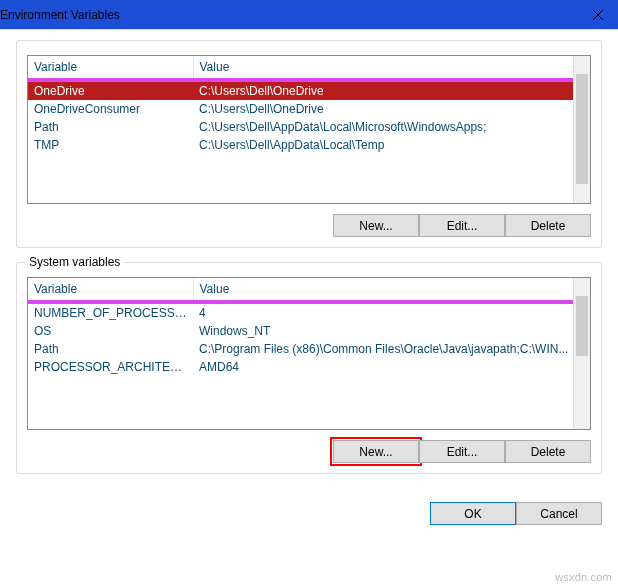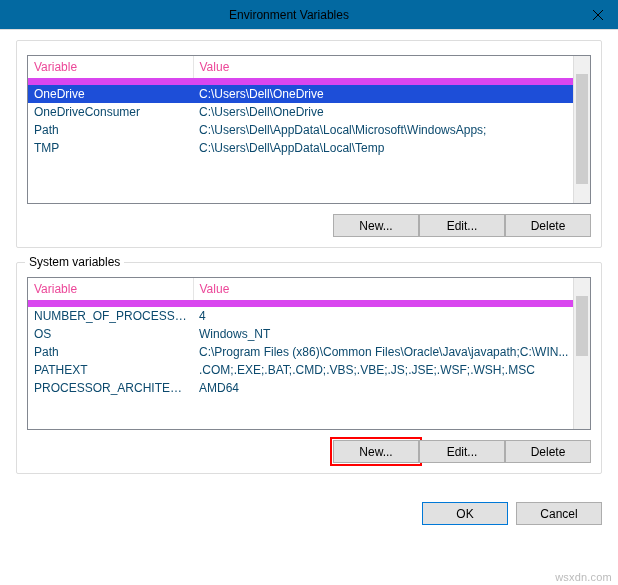--- a/index.html
+++ b/index.html
@@ -15,22 +15,21 @@
       height: 585px;
       overflow: hidden;
       position: relative;
     }
     .titlebar {
       height: 30px;
       display: flex;
       align-items: center;
       padding: 0 0;
       border-bottom: 1px solid #ddd;
-      background: #0369a1;
-      text-align: center;
+      background: #1d4ed8;
     }
     .titlebar-title {
       flex: 1;
       font-size: 12px;
       color: #000;
     }
     .close-btn {
       width: 40px;
       height: 28px;
       display: flex;
@@ -67,35 +66,35 @@
     .tw-sys  { height: 153px; }
     table {
       border-collapse: collapse;
       width: 100%;
     }
     thead th {
       text-align: left;
       font-weight: normal;
       padding: 4px 6px;
       background: #fff;
-      border-bottom: 7px solid #d946ef;
+      border-bottom: 4px solid #d946ef;
       border-right: 1px solid #e5e5e5;
-      color: #ec4899;
+      color: #0c4a6e;
     }
     thead th:last-child { border-right: none; }
     tbody td {
       padding: 2px 6px;
       white-space: nowrap;
       overflow: hidden;
       text-overflow: ellipsis;
       max-width: 0;
       color: #0c4a6e;
     }
     tbody tr.selected td {
-      background: #1d4ed8;
+      background: #b91c1c;
       color: #fff;
     }
     .col-var { width: 165px; }
     .col-val { width: auto; }
     .scrollbar {
       position: absolute;
       right: 0; top: 0; bottom: 0;
       width: 17px;
       background: #f0f0f0;
       border-left: 1px solid #ddd;
@@ -126,21 +125,20 @@
       outline: 2px solid #ff0000;
       outline-offset: 1px;
     }
     .btn.primary {
       border: 1px solid #0078d7;
       background: #e1e1e1;
     }
     .footer {
       display: flex;
       justify-content: flex-end;
-      gap: 8px;
       padding: 4px 16px 10px 16px;
     }
     .watermark {
       position: absolute;
       right: 6px;
       bottom: 2px;
       color: #bbb;
       font-size: 11px;
       letter-spacing: 0.2px;
     }
@@ -227,24 +225,20 @@
           </tr>
           <tr>
             <td>OS</td>
             <td>Windows_NT</td>
           </tr>
           <tr>
             <td>Path</td>
             <td>C:\Program Files (x86)\Common Files\Oracle\Java\javapath;C:\WIN...</td>
           </tr>
           <tr>
-            <td>PATHEXT</td>
-            <td>.COM;.EXE;.BAT;.CMD;.VBS;.VBE;.JS;.JSE;.WSF;.WSH;.MSC</td>
-          </tr>
-          <tr>
             <td>PROCESSOR_ARCHITECTURE</td>
             <td>AMD64</td>
           </tr>
         </tbody>
       </table>
       <div class="scrollbar">
         <div class="scroll-thumb" style="top:18px; height:60px;"></div>
       </div>
     </div>
 

